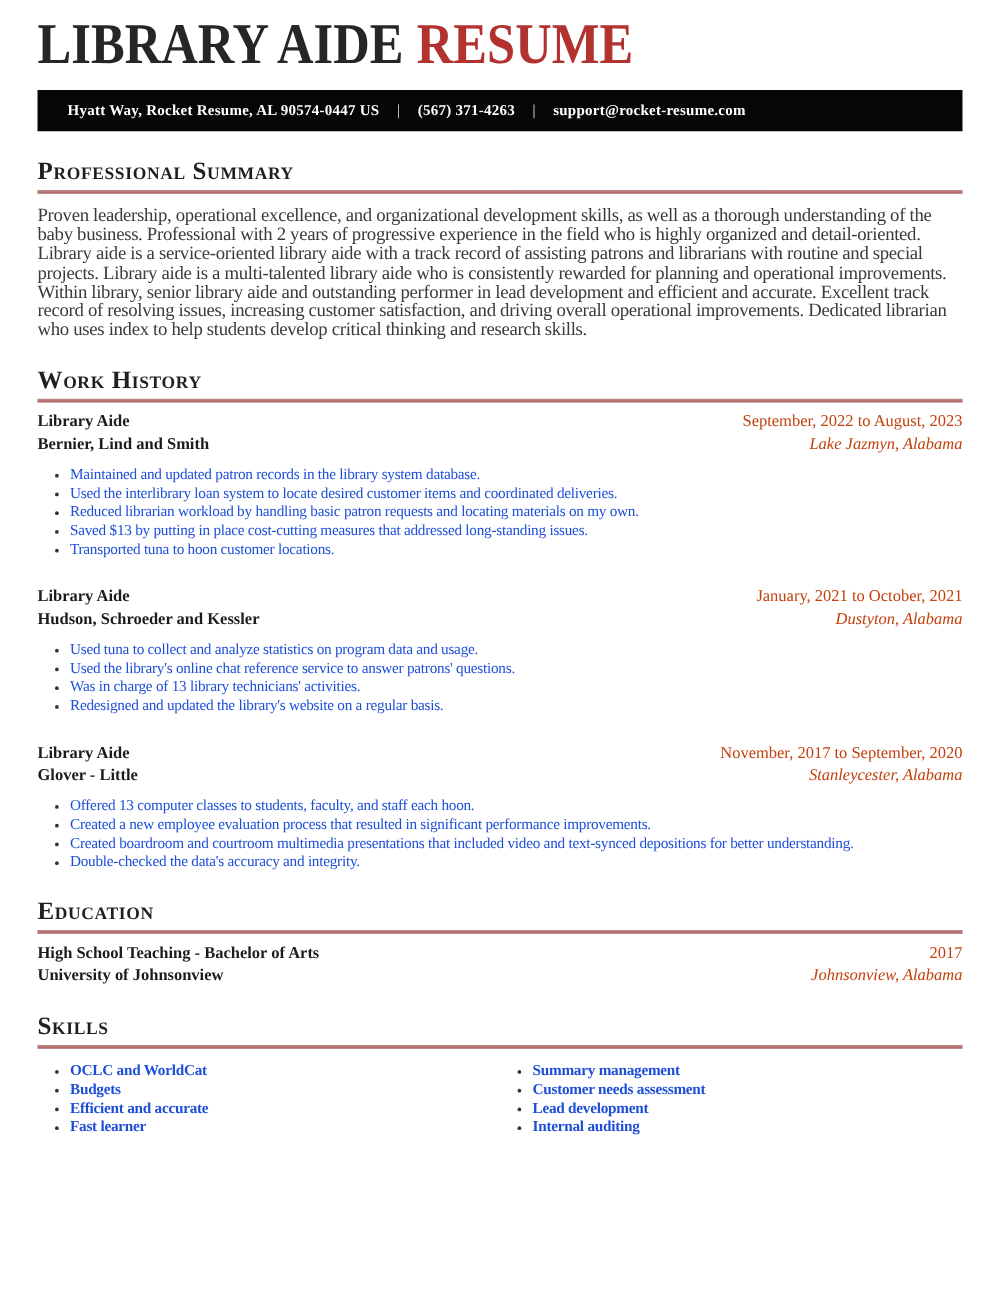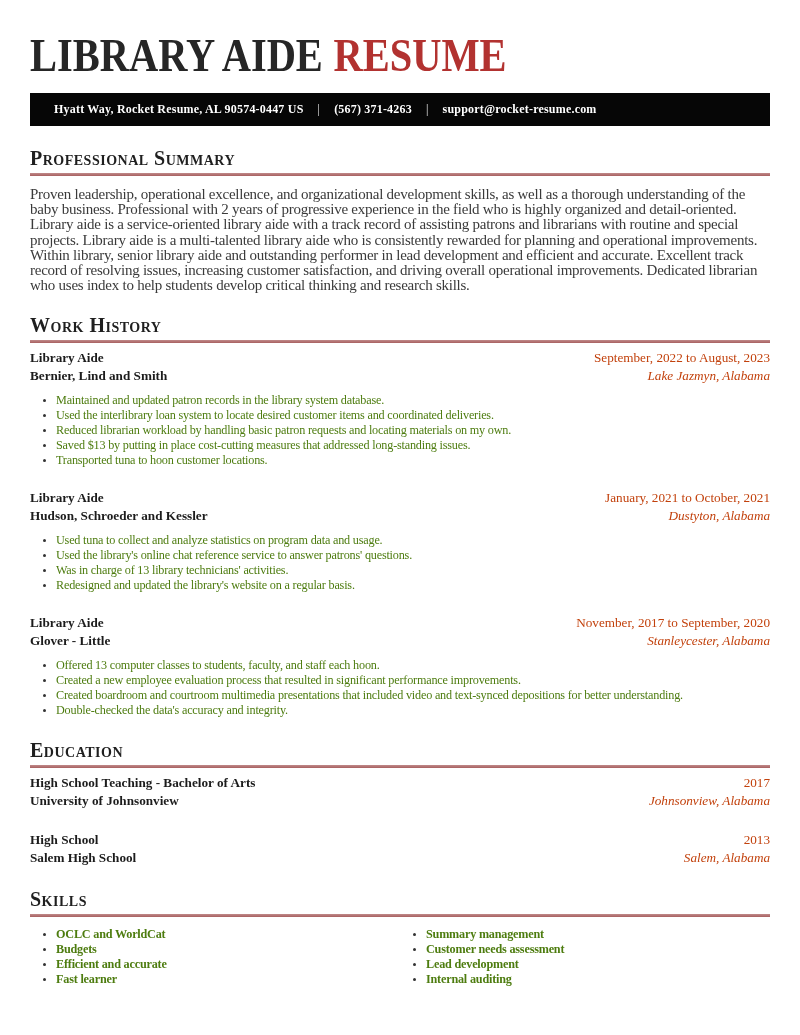--- a/index.html
+++ b/index.html
@@ -11,21 +11,21 @@
   }
   *{box-sizing:border-box;}
   html,body{margin:0;padding:0;}
   body{
     width:800px;height:1035px;
     background:#ffffff;
     font-family:"Liberation Serif","DejaVu Serif",serif;
     color:var(--text_color);
     overflow:hidden;
   }
-  .page{width:800px;height:890px;padding:33px 30px 0;}
+  .page{width:800px;height:890px;padding:12px 30px 0;}
 
   
   h1.title{
     margin:0;
     font-size:46px;
     line-height:1.0;
     font-weight:bold;
     color:#262626;
     white-space:nowrap;
     letter-spacing:0px;
@@ -77,21 +77,21 @@
 
   ul.bullets{
     margin:8px 0 0;
     padding-left:26px;
     list-style:disc;
   }
   ul.bullets li{
     font-size:12.2px;
     letter-spacing:-0.2px;
     line-height:15px;
-    color:#4d7c0f;
+    color:#1d4ed8;
   }
   ul.bullets li::marker{font-size:10px;color:#333;}
 
   
   .skills-cols{display:flex;margin-top:2px;font-weight:bold;}
   .skills-cols ul{width:50%;}
 </style>
 </head>
 <body>
 
@@ -175,30 +175,20 @@
       <div class="erow">
         <span class="lft">High School Teaching - Bachelor of Arts</span>
         <span class="rgt">2017</span>
       </div>
       <div class="erow">
         <span class="lft">University of Johnsonview</span>
         <span class="rgt italic">Johnsonview, Alabama</span>
       </div>
     </div>
 
-    <div class="entry">
-      <div class="erow">
-        <span class="lft">High School</span>
-        <span class="rgt">2013</span>
-      </div>
-      <div class="erow">
-        <span class="lft">Salem High School</span>
-        <span class="rgt italic">Salem, Alabama</span>
-      </div>
-    </div>
   </section>
 
   <section>
     <h2 class="sec">Skills</h2>
     <div class="rule"></div>
     <div class="skills-cols">
       <ul class="bullets">
         <li>OCLC and WorldCat</li>
         <li>Budgets</li>
         <li>Efficient and accurate</li>

